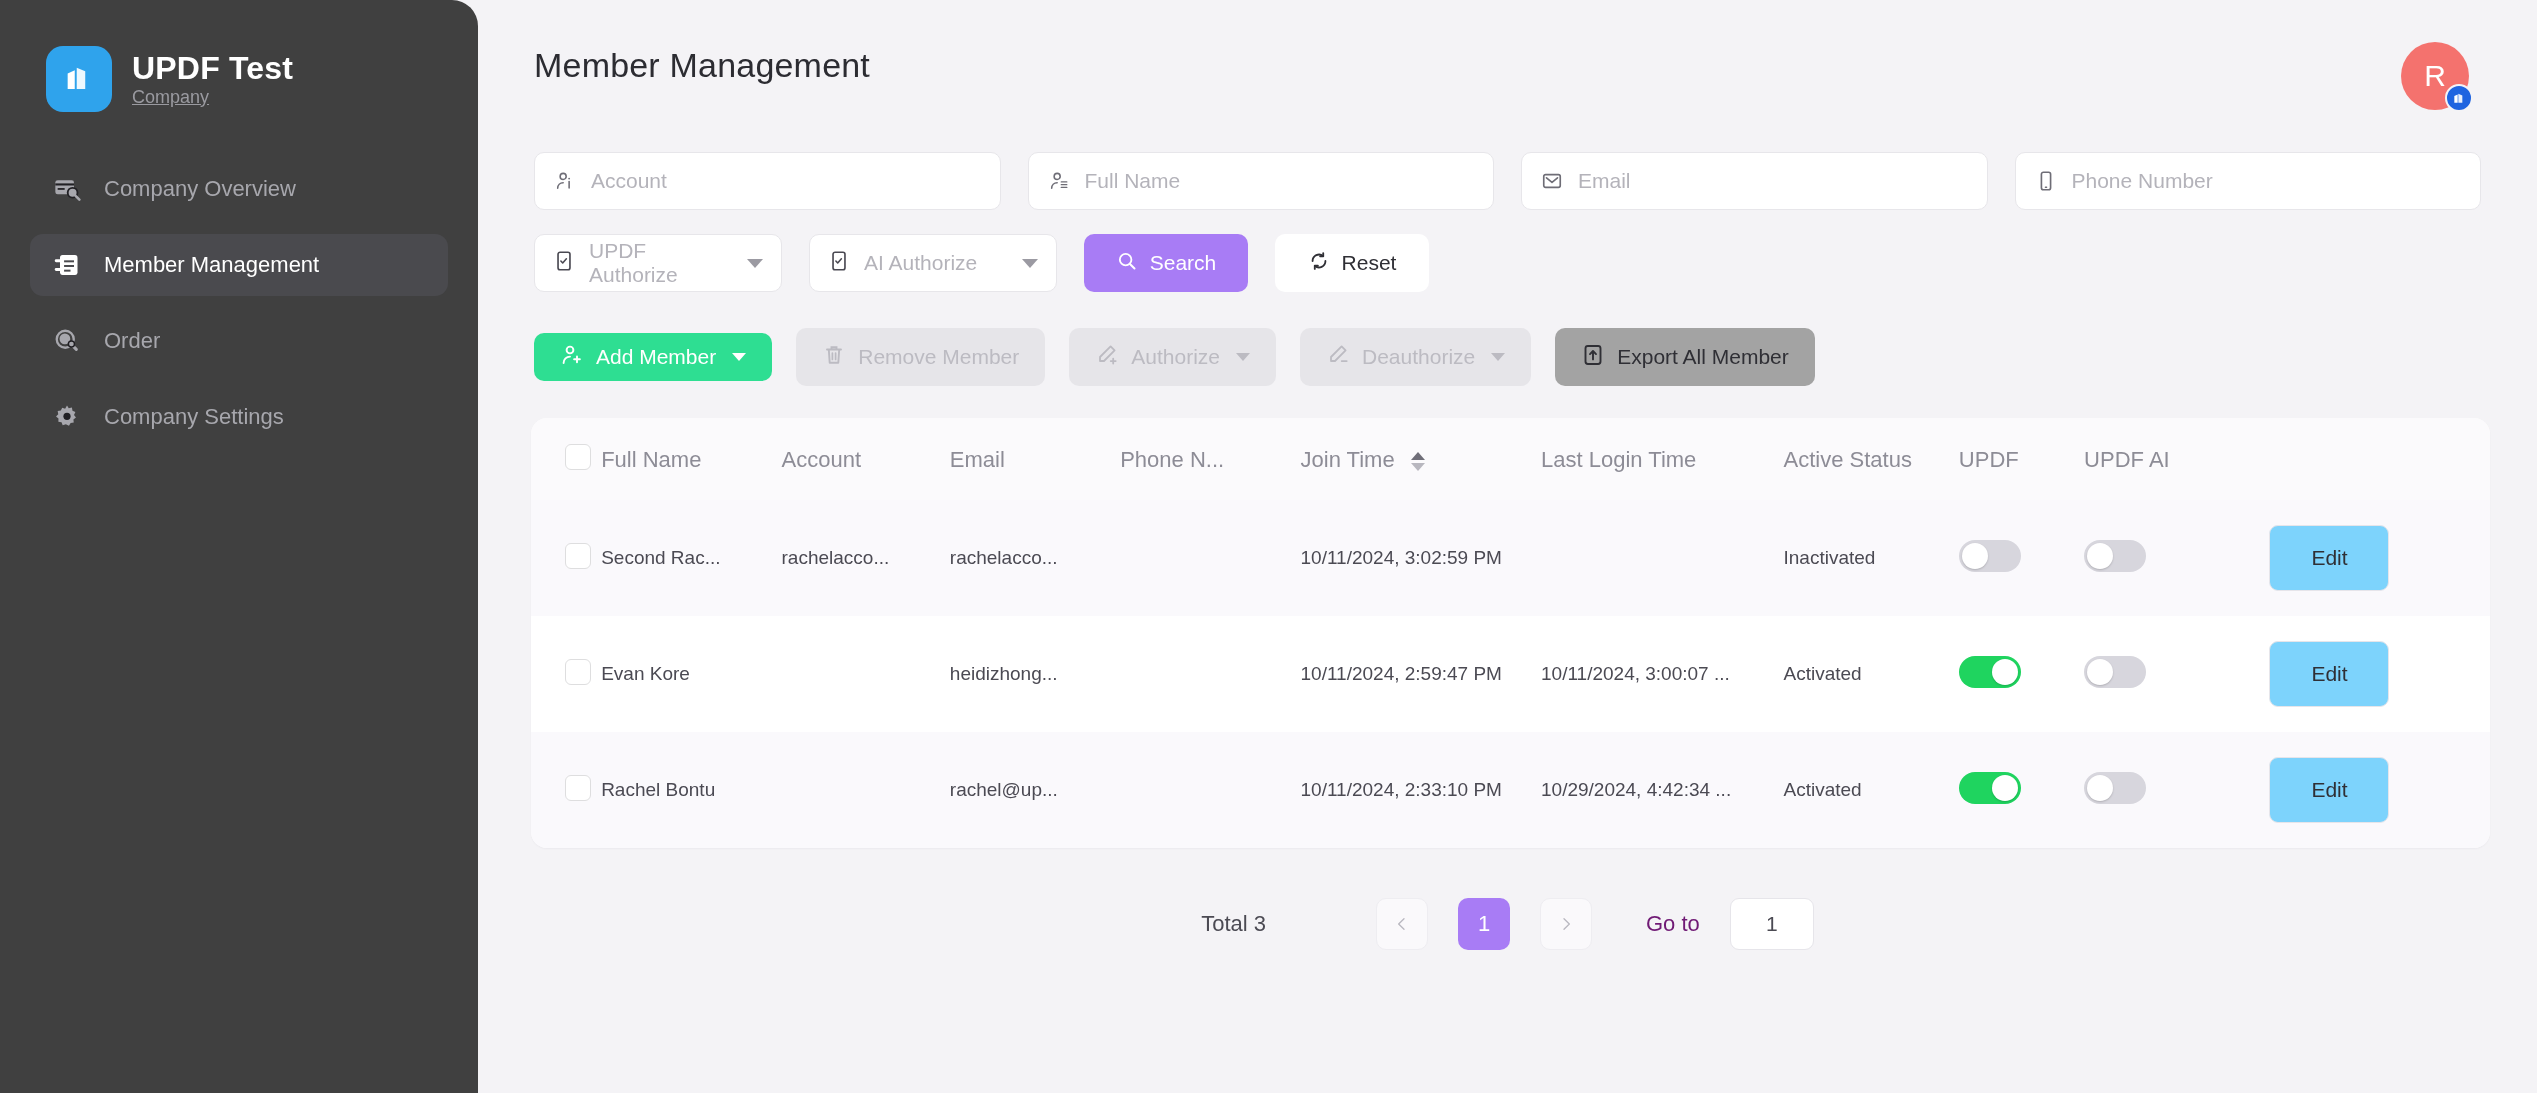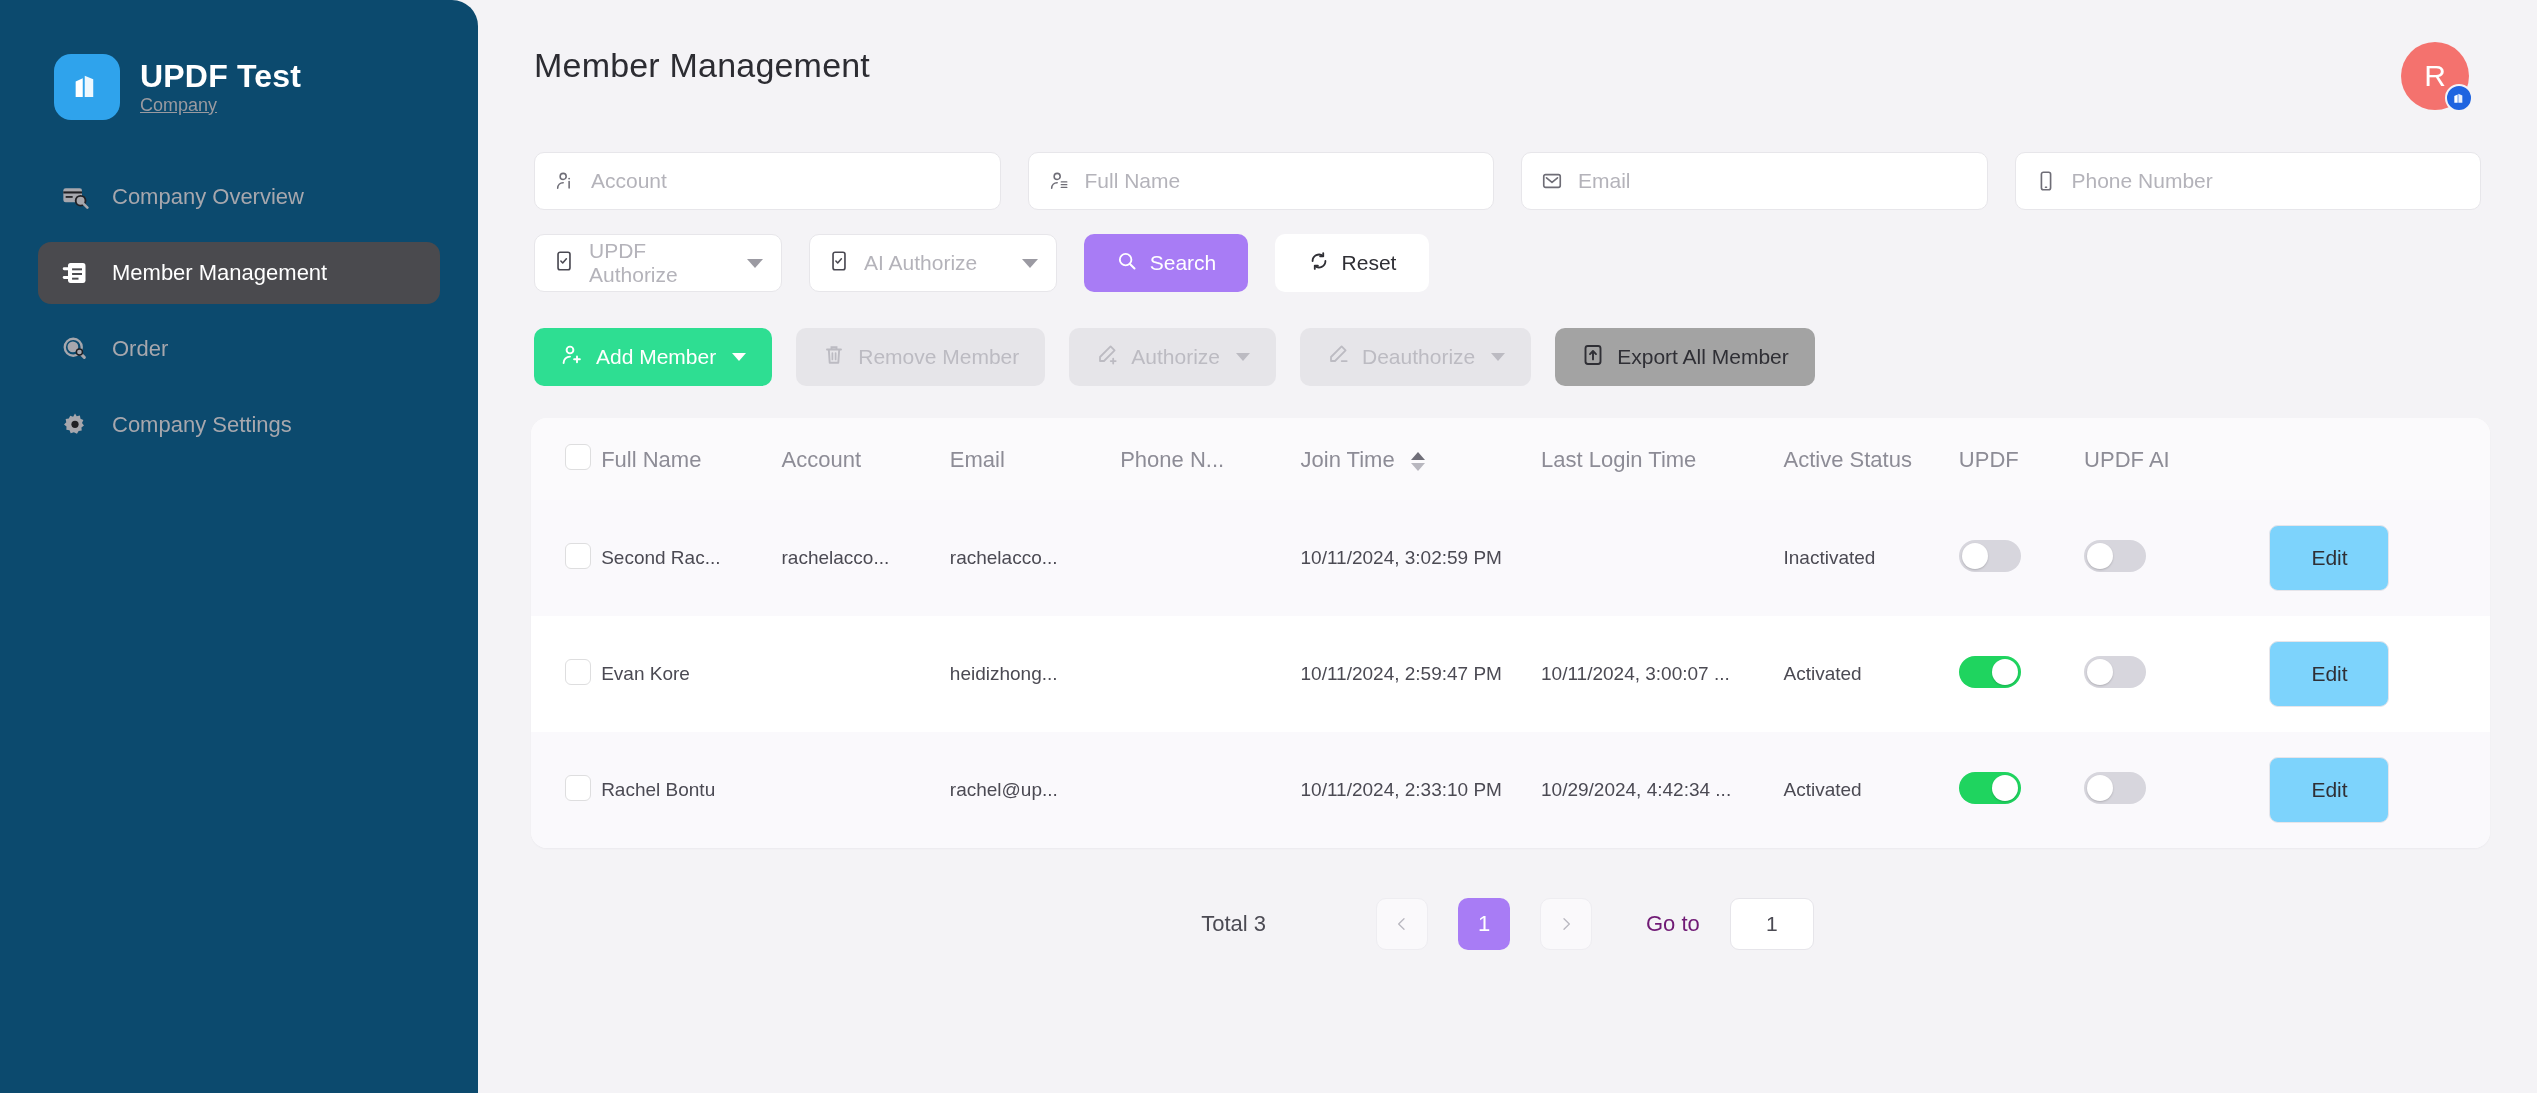--- a/index.html
+++ b/index.html
@@ -7,25 +7,25 @@
     width: 2537px; height: 1093px;
     background: #f4f3f6;
     font-family: "Liberation Sans", sans-serif;
     overflow: hidden;
   }
   .app { position: relative; width: 2537px; height: 1093px; display: flex; }
 
   
   .sidebar {
     width: 478px; height: 1093px;
-    background: #0c4a6e;
+    background: #404040;
     border-top-right-radius: 26px;
     border-bottom-right-radius: 0;
     flex: 0 0 478px;
-    padding: 16px;
+    padding: 8px;
     position: relative;
   }
   .brand { display: flex; align-items: center; gap: 20px; padding: 38px 0 0 38px; }
   .brand-logo {
     width: 66px; height: 66px; border-radius: 17px;
     background: #2fa3ec;
     display: flex; align-items: center; justify-content: center;
     flex: 0 0 66px;
   }
   .brand-text { display: flex; flex-direction: column; gap: 2px; }
@@ -99,21 +99,21 @@
     display: inline-flex; align-items: center; justify-content: center; gap: 12px;
     font-family: "Liberation Sans", sans-serif;
     font-size: 21px; cursor: pointer; padding: 0 26px;
     white-space: nowrap;
   }
   .btn-search { background: #a87cf5; color: #ffffff; width: 164px; padding: 0; }
   .btn-reset { background: #ffffff; color: #2f2f35; width: 154px; padding: 0; }
 
   
   .actions { display: flex; gap: 24px; padding: 36px 56px 0 56px; align-items: center; }
-  .btn-add { background: #2ede92; color: #ffffff; height: 58px; padding: 0 26px; font-weight: 500; }
+  .btn-add { background: #2ede92; color: #ffffff; height: 48px; padding: 0 26px; font-weight: 500; }
   .btn-disabled { background: #e6e5e9; color: #bcbbc2; height: 58px; padding: 0 26px; cursor: default; }
   .btn-export { background: #a3a3a3; color: #2f2f35; height: 58px; padding: 0 26px; }
   .mini-caret { width: 0; height: 0; border-left: 7px solid transparent; border-right: 7px solid transparent; border-top: 8px solid currentColor; margin-left: 4px; }
 
   
   .table-card {
     margin: 32px 47px 0 53px;
     background: #fbfafc;
     border-radius: 16px;
     overflow: hidden;

